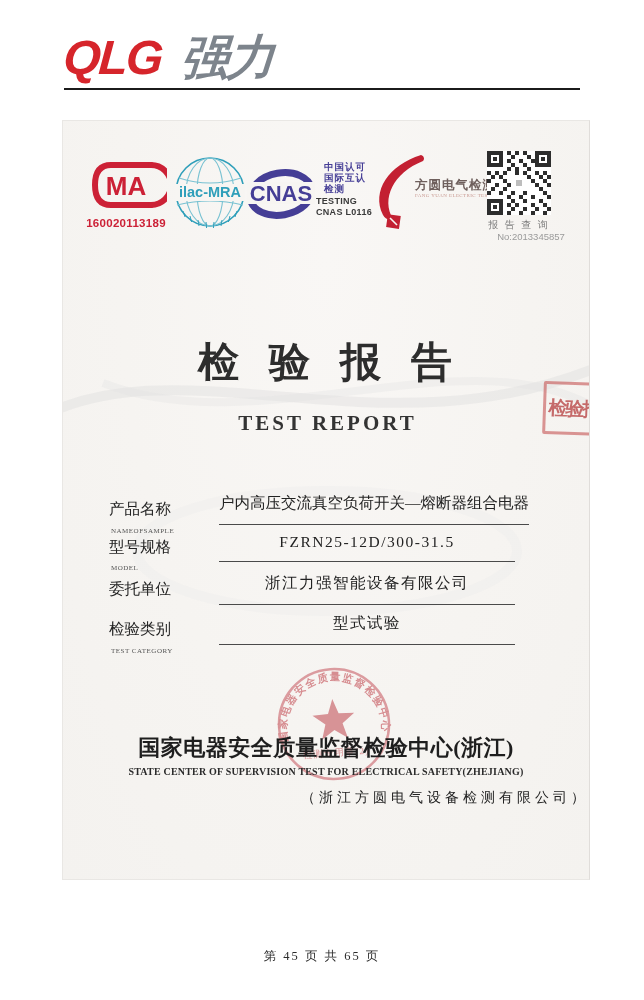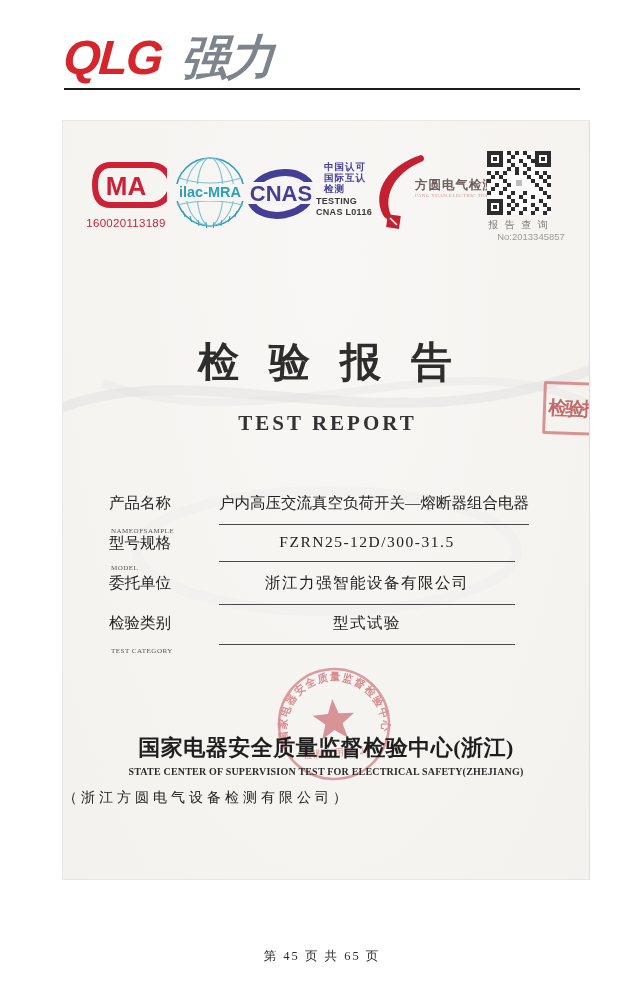--- a/index.html
+++ b/index.html
@@ -18,21 +18,21 @@
 
   
   .cert { position:absolute; left:62px; top:120px; width:528px; height:760px;
     background:radial-gradient(ellipse at 50% 18%, #f9f7f5 0%, #f6f4f1 55%, #f4f2ef 100%);
     border:1px solid #e9e7e4; border-right:1px solid #e0ddda; overflow:hidden; }
   .wm { position:absolute; left:0; top:0; width:528px; height:760px; pointer-events:none; }
 
   
   .badge { position:absolute; }
   .cma-num { position:absolute; left:20px; top:96px; width:86px; text-align:center;
-    font-family:"Liberation Sans", sans-serif; font-weight:400; font-size:11.5px; color:#cc2136; letter-spacing:.3px; }
+    font-family:"Liberation Sans", sans-serif; font-weight:700; font-size:11.5px; color:#cc2136; letter-spacing:.3px; }
   .ilac-label { font-family:"Liberation Sans", sans-serif; }
   .cnas-txt { position:absolute; left:253px; top:41px; line-height:1.15;
     font-family:"Liberation Sans", sans-serif; }
   .cnas-cn { font-size:9.5px; color:#453e96; font-weight:700; letter-spacing:1px;margin-left:8px; }
   .cnas-en { font-size:9px; color:#3a3a3a; font-weight:700; letter-spacing:.3px; margin-top:1px; }
   .fy-name { position:absolute; left:352px; top:56px; font-size:12.5px; font-weight:700;
     color:#6e5f5c; letter-spacing:1px; }
   .fy-en { position:absolute; left:352px; top:72px; font-size:5px; color:#c89890; letter-spacing:.4px; }
   .qr-caption { position:absolute; left:420px; top:97px; width:72px; text-align:center;
     font-size:10px; color:#7c7c7c; letter-spacing:2px; }
@@ -46,37 +46,37 @@
     font-size:21px; font-weight:700; color:#333; letter-spacing:3px; padding-left:3px;margin-top:16px; }
 
   
   .corner-stamp { position:absolute; left:480px; top:261px; width:62px; height:53px;
     border:3px solid rgba(198,82,82,.7); border-radius:2px; transform:rotate(2deg);
     display:flex; align-items:center; justify-content:center; opacity:.85;
     color:#bd5353; font-size:19px; font-weight:700; letter-spacing:-2px; overflow:hidden; }
 
   
   .frow { position:absolute; left:46px; width:406px; }
-  .fline1 { display:flex; align-items:flex-start;gap:48px; }
+  .fline1 { display:flex; align-items:center;gap:48px; }
   .f-label { font-size:15.5px; color:#222; white-space:nowrap; }
   .f-line  { flex:1; border-bottom:1.5px solid #4a4a4a; text-align:center;
     font-size:15.5px; color:#222; padding-bottom:10px; white-space:nowrap; }
   .f-sub { font-size:7px; color:#555; letter-spacing:.5px; margin:2px 0 0 2px;
     font-family:"Liberation Serif", serif; }
   .v-spaced { letter-spacing:1.5px; }
 
   
   .seal { position:absolute; left:196px; top:528px; opacity:.8; transform:rotate(-4deg); }
 
   
   .foot1 { position:absolute; left:0; top:612px; width:100%; text-align:center;
     font-size:22px; font-weight:700; color:#1e1e1e; letter-spacing:.5px; }
   .foot2 { position:absolute; left:0; top:645px; width:100%; text-align:center;
     font-size:10px; font-weight:700; color:#2a2a2a; letter-spacing:.2px; }
-  .foot3 { position:absolute; left:0; top:668px; width:100%; text-align:left;
+  .foot3 { position:absolute; left:0; top:668px; width:100%; text-align:right;
     font-size:14px; color:#222; letter-spacing:4px; }
 
   
   .page-num { position:absolute; left:0; top:948px; width:100%; text-align:center;
     font-size:12.5px; color:#2b2b2b; letter-spacing:2px; }
 </style>
 </head>
 <body>
 
 <div class="page">

